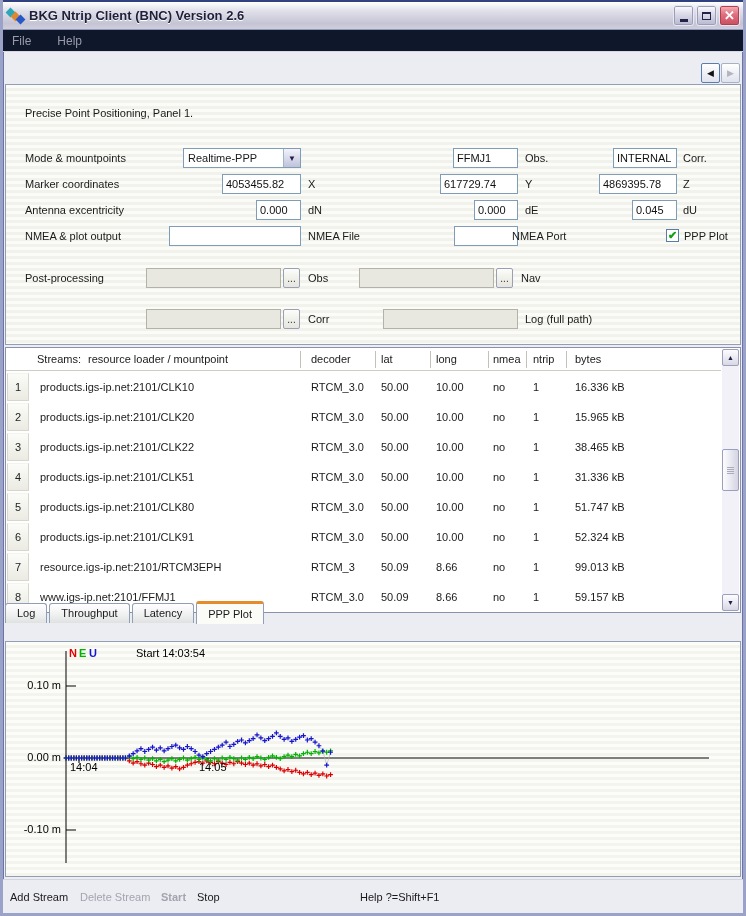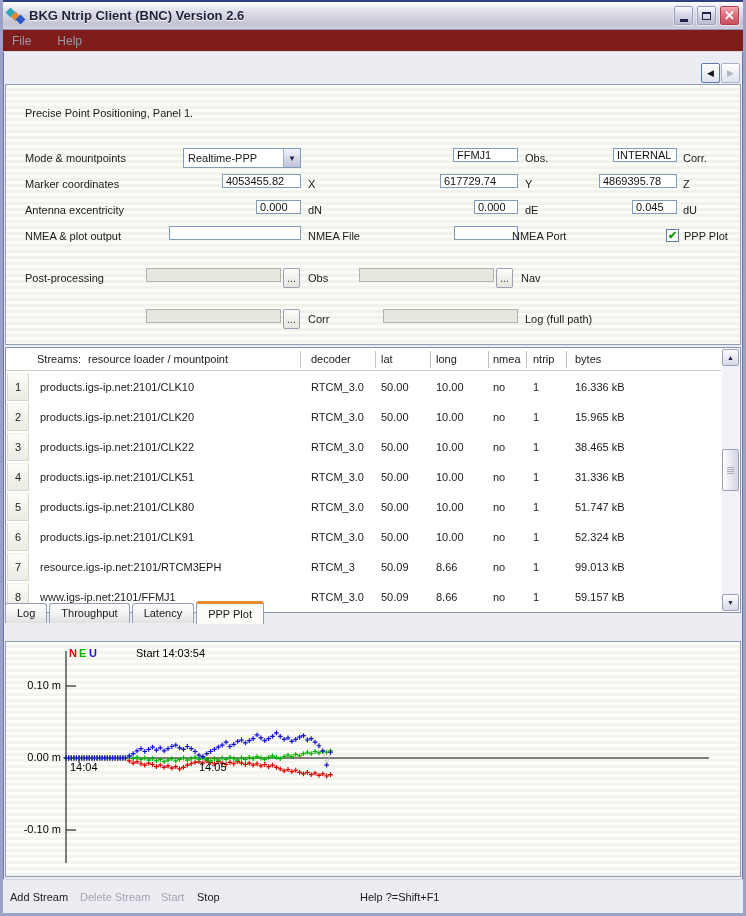--- a/index.html
+++ b/index.html
@@ -28,37 +28,37 @@
   .win-buttons{margin-left:auto;display:flex;gap:2px;}
   .win-btn{width:21px;height:21px;border-radius:3px;border:1px solid #e6e9f5;
     display:flex;align-items:center;justify-content:center;
     background:linear-gradient(180deg,#fdfdff 0%,#d9d9e8 45%,#b8b8cf 100%);
     box-shadow:inset 0 0 0 1px #9d9db8;}
   .win-btn .mingl{width:8px;height:3px;background:#23234a;margin-top:9px;}
   .win-btn .maxgl{width:9px;height:8px;border:1px solid #23234a;border-top:2px solid #23234a;}
   .win-btn.close{background:linear-gradient(180deg,#f3b2ba 0%,#e0707e 45%,#c84e5e 100%);
     box-shadow:inset 0 0 0 1px #b04050;color:#fff;font-weight:bold;font-size:13px;}
   
-  .menubar{position:absolute;left:-3px;top:30px;width:746px;height:22px;background:#7f1d1d;
+  .menubar{position:absolute;left:-3px;top:30px;width:746px;height:22px;background:#0f172a;
     border-bottom:1px solid #d8d8e2;display:flex;align-items:center;gap:26px;padding:0 12px;color:#9a9aa8;font-size:12px;}
   
   .tabstrip{position:absolute;left:2px;top:60px;right:44px;height:25px;overflow:hidden;display:flex;align-items:flex-end;}
   .tab{height:21px;line-height:19px;padding:0 10px;background:linear-gradient(180deg,#ffffff,#eef0ef 60%,#dfe2e1);
     border:1px solid #919eb4;border-bottom:none;border-radius:3px 3px 0 0;margin-right:2px;white-space:nowrap;color:#1a1a1a;}
   .tab.first{margin-left:-13px;}
   .tab.active{height:25px;line-height:22px;background:#f8f8f4;border-top:3px solid #e68b2c;font-weight:normal;position:relative;z-index:3;}
   .tab-arrows{position:absolute;right:3px;top:63px;display:flex;gap:1px;}
   .tab-arrow{width:19px;height:20px;border:1px solid #5a7cae;border-radius:2px;background:linear-gradient(180deg,#ffffff,#dfe3ee);
     display:flex;align-items:center;justify-content:center;font-size:9px;color:#111;}
   .tab-arrow.disabled{color:#b4b4be;border-color:#a8b0c4;}
   
   .panel{position:absolute;left:2px;top:84px;width:736px;height:261px;border:1px solid #919eb4;
     background:repeating-linear-gradient(180deg,#fbfbf8 0 3px,#f2f2ec 3px 6px);z-index:2;}
   .row-label{position:absolute;color:#1a1a1a;}
-  .xp-input{position:absolute;height:14px;border:1px solid #7f9db9;background:#fff;
+  .xp-input{position:absolute;height:20px;border:1px solid #7f9db9;background:#fff;
     font-family:"Liberation Sans",sans-serif;font-size:11px;padding:1px 3px;color:#111;}
   .xp-input.dis{background:#e8e8e0;border-color:#b2b2a6;}
   .combo{position:absolute;height:20px;border:1px solid #7f9db9;background:#fff;display:flex;align-items:center;}
   .combo .combo-text{flex:1;padding:0 4px;}
   .combo .combo-btn{width:17px;height:18px;border-left:1px solid #9eb6cc;
     background:linear-gradient(180deg,#f2f3fb,#d3d6e8 60%,#bfc3da);display:flex;align-items:center;justify-content:center;font-size:8px;color:#20204a;}
   .browse-btn{position:absolute;width:17px;height:20px;border:1px solid #9aa0b4;border-radius:2px;
     background:linear-gradient(180deg,#fcfcf9,#e6e6de);display:flex;align-items:flex-end;justify-content:center;
     font-size:10px;line-height:10px;color:#333;padding-bottom:3px;}
   .checkbox{position:absolute;width:13px;height:13px;border:1px solid #5a7ca8;background:#fff;
@@ -325,18 +325,18 @@
     <div class="plot-label ylab" style="left:3px;top:37px;">0.10 m</div>
     <div class="plot-label ylab" style="left:3px;top:109px;">0.00 m</div>
     <div class="plot-label ylab" style="left:3px;top:181px;">-0.10 m</div>
     <div class="plot-label" style="left:64px;top:119px;">14:04</div>
     <div class="plot-label" style="left:193px;top:119px;">14:05</div>
   </div>
 
   <div class="statusbar">
     <span style="left:10px;">Add Stream</span>
     <span style="left:80px;" class="s-dis">Delete Stream</span>
-    <span style="left:161px;" class="s-dis">Start</span>
+    <span style="left:161px;font-weight:bold;" class="s-dis">Start</span>
     <span style="left:197px;">Stop</span>
     <span style="left:360px;">Help ?=Shift+F1</span>
   </div>
 
 </div>
 
 </body></html>

